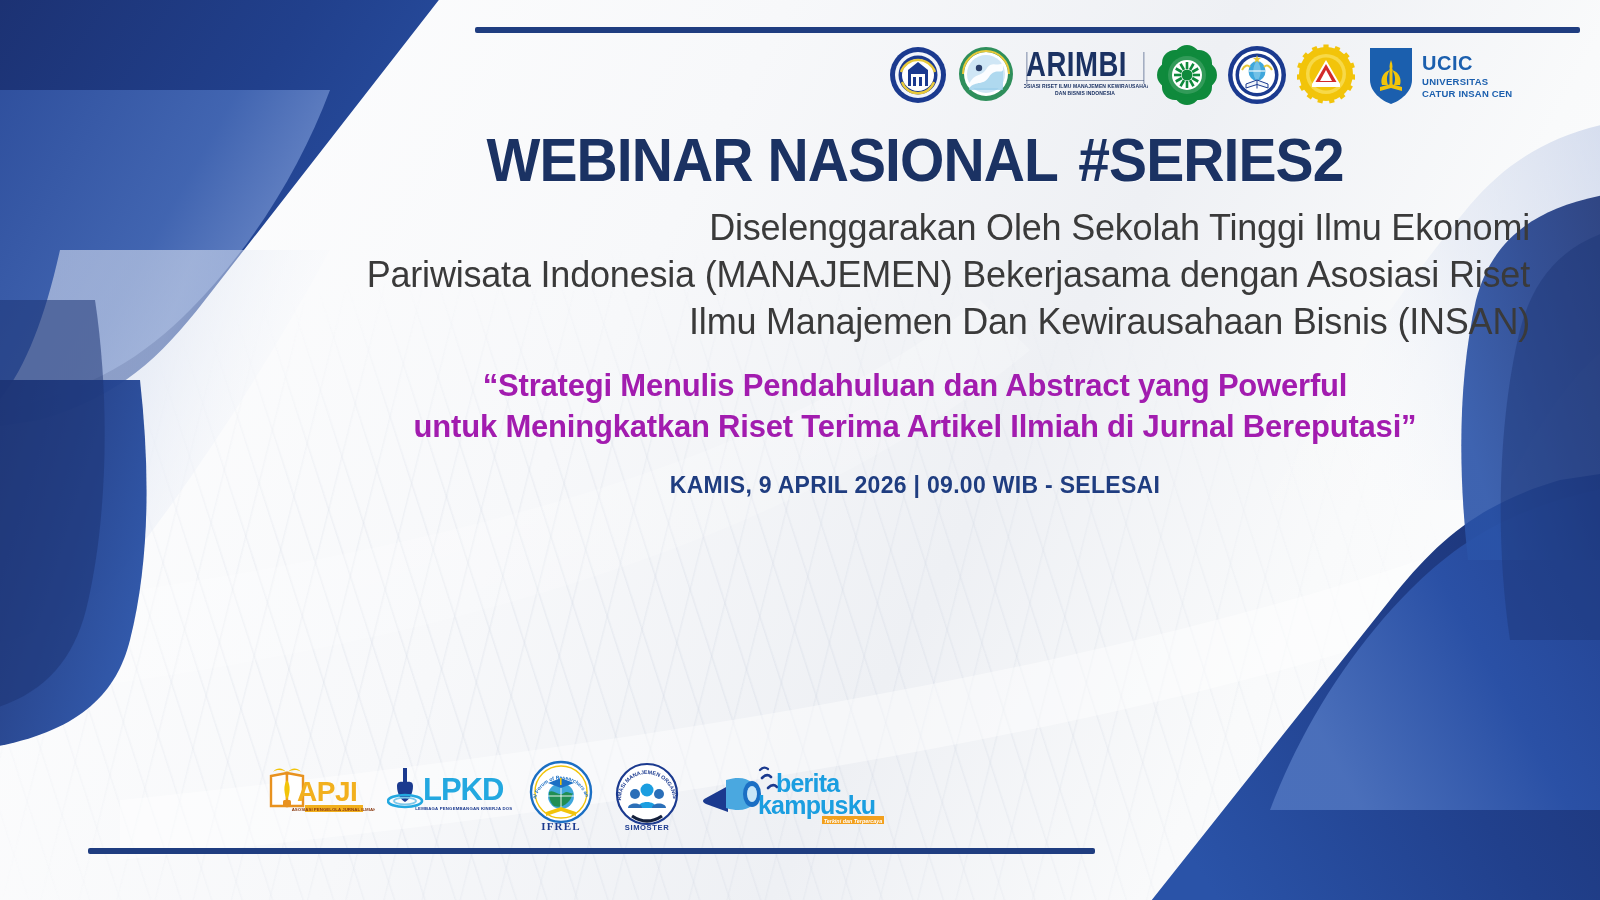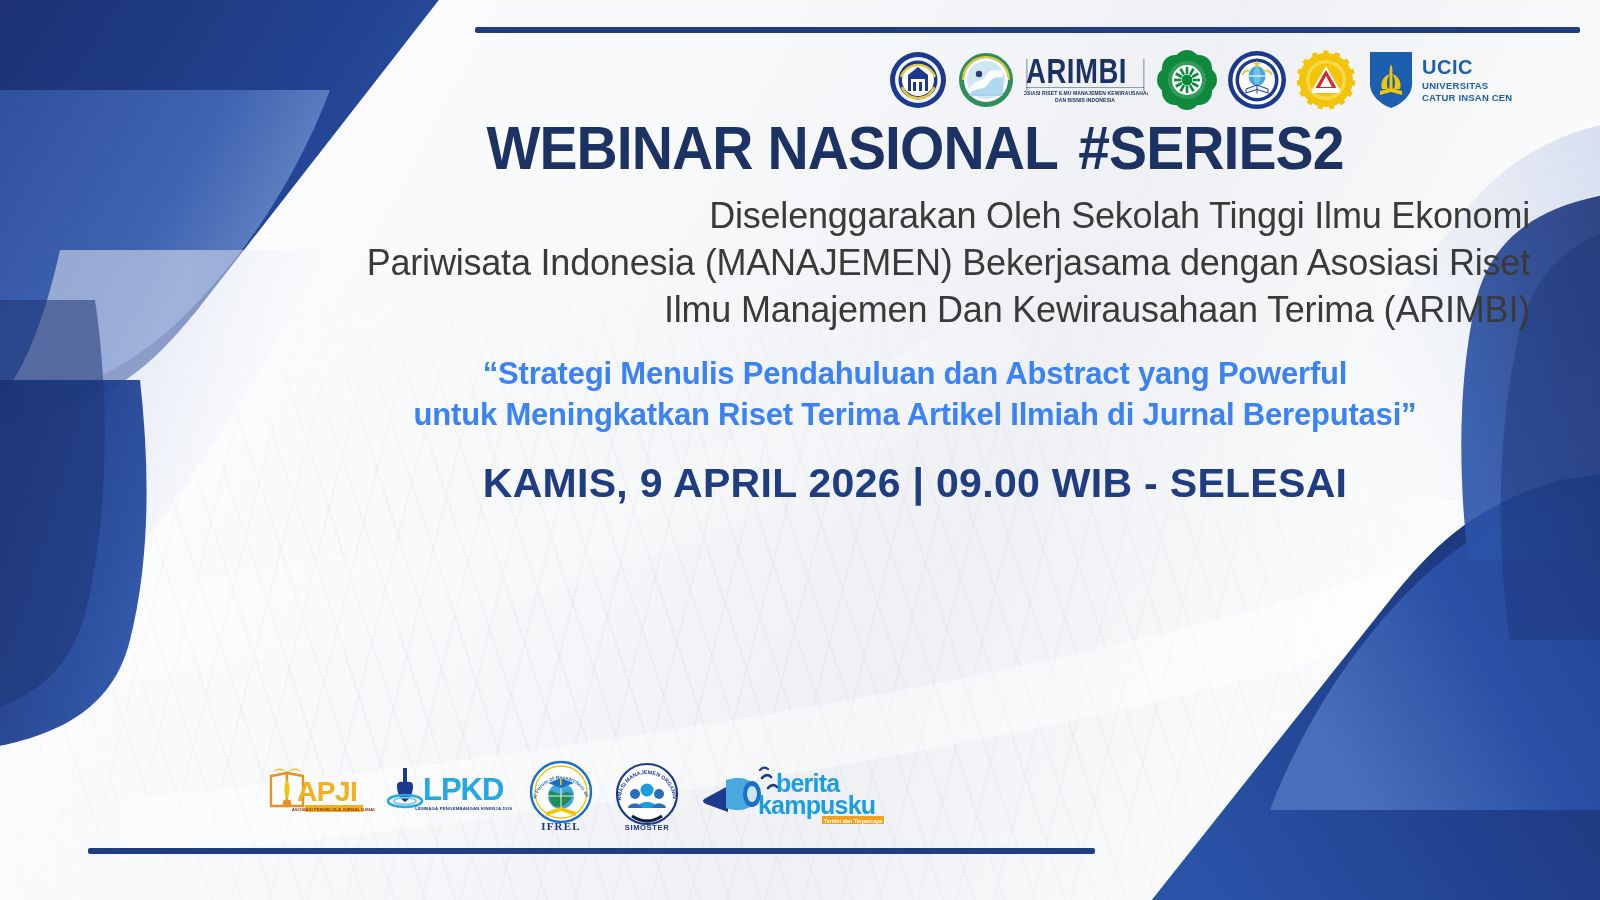--- a/index.html
+++ b/index.html
@@ -35,54 +35,54 @@
   .rule {
     position:absolute; background:#1f3d80; border-radius:2px;
   }
   .rule-top { left:475px; top:27px; width:1105px; height:6px; }
   .rule-bottom { left:88px; top:848px; width:1007px; height:6px; }
 
   
   .logo-bar {
     position:absolute; left:888px; top:44px;
     width:620px; height:72px;
-    display:flex; align-items:center; gap:9px;
+    display:flex; align-items:flex-start; gap:9px;
   }
   .logo { position:relative; flex:0 0 auto; display:block; }
 
   
   .content {
-    position:absolute; left:300px; top:116px; width:1230px;
+    position:absolute; left:300px; top:128px; width:1230px;
     text-align:center;
   }
   .title {
     font-family:"Liberation Sans", sans-serif;
     font-size:62px; font-weight:bold;
     color:#1b3263; letter-spacing:-1px;
     line-height:1.02;
     transform:scaleX(0.92); transform-origin:center;
     white-space:nowrap;
     text-shadow:0 1px 0 rgba(255,255,255,.5);
   }
   .title .sp { display:inline-block; width:22px; }
   .organizer {
     margin-top:14px;
     font-size:36px; font-weight:400; color:#3a3a3a;
     line-height:1.30; letter-spacing:-0.2px;
   }
   .organizer .ln { display:block; white-space:nowrap;text-align:right; }
   .theme {
     margin-top:20px;
-    font-size:31px; font-weight:bold; color:#3b82f6;
+    font-size:31px; font-weight:bold; color:#a21caf;
     line-height:1.32; letter-spacing:-0.2px;
   }
   .theme .ln { display:block; white-space:nowrap; }
   .datetime {
     margin-top:25px;
-    font-size:41px; font-weight:bold; color:#1f3d80;
+    font-size:23px; font-weight:bold; color:#1f3d80;
     letter-spacing:0.3px; white-space:nowrap;
   }
 
   
   .partner-bar {
     position:absolute; left:265px; top:756px;
     width:640px; height:84px;
     display:flex; align-items:flex-start; gap:12px;
   }
   .partner { flex:0 0 auto; display:block; }
@@ -279,21 +279,21 @@
 
   <div class="content">
 
     <div class="title txt-none">
       <span>WEBINAR NASIONAL</span><span class="sp"></span><span>#SERIES2</span>
     </div>
 
     <div class="organizer">
       <span class="ln">Diselenggarakan Oleh Sekolah Tinggi Ilmu Ekonomi</span>
       <span class="ln">Pariwisata Indonesia (MANAJEMEN) Bekerjasama dengan Asosiasi Riset</span>
-      <span class="ln">Ilmu Manajemen Dan Kewirausahaan Terima (ARIMBI)</span>
+      <span class="ln">Ilmu Manajemen Dan Kewirausahaan Bisnis (INSAN)</span>
     </div>
 
     <div class="theme">
       <span class="ln">“Strategi Menulis Pendahuluan dan Abstract yang Powerful</span>
       <span class="ln">untuk Meningkatkan Riset Terima Artikel Ilmiah di Jurnal Bereputasi”</span>
     </div>
 
     <div class="datetime">KAMIS, 9 APRIL 2026 | 09.00 WIB - SELESAI</div>
   </div>
 

